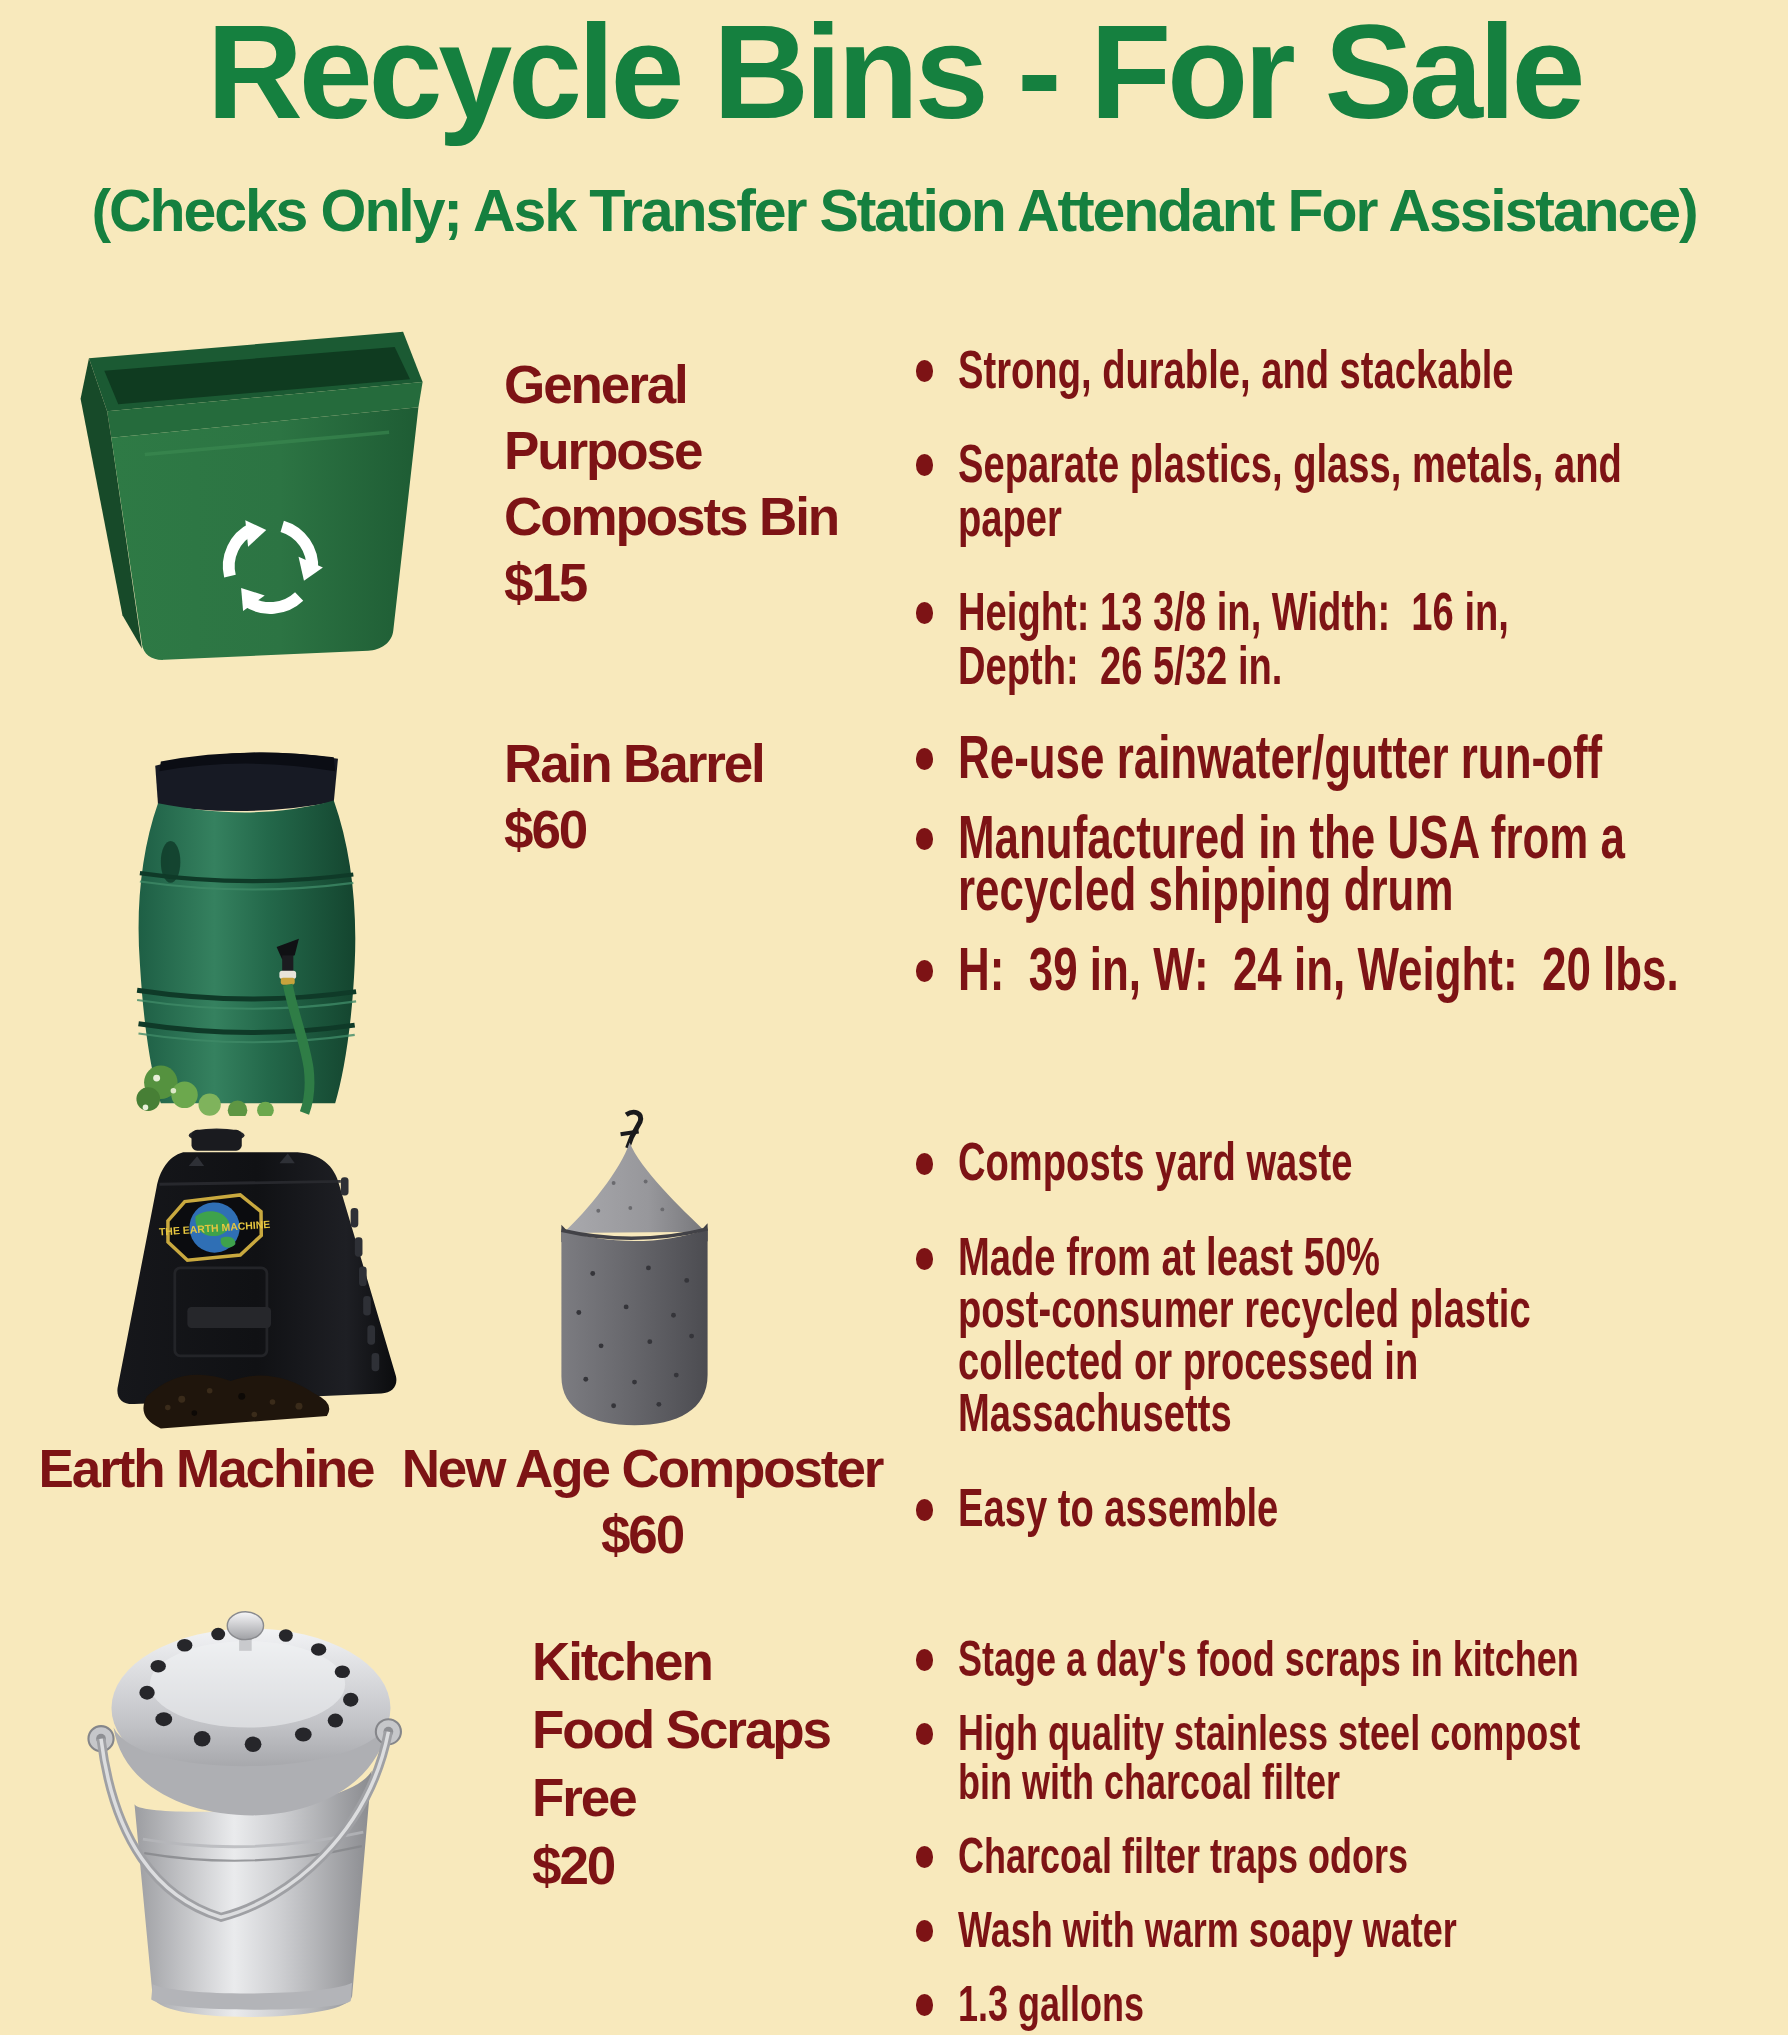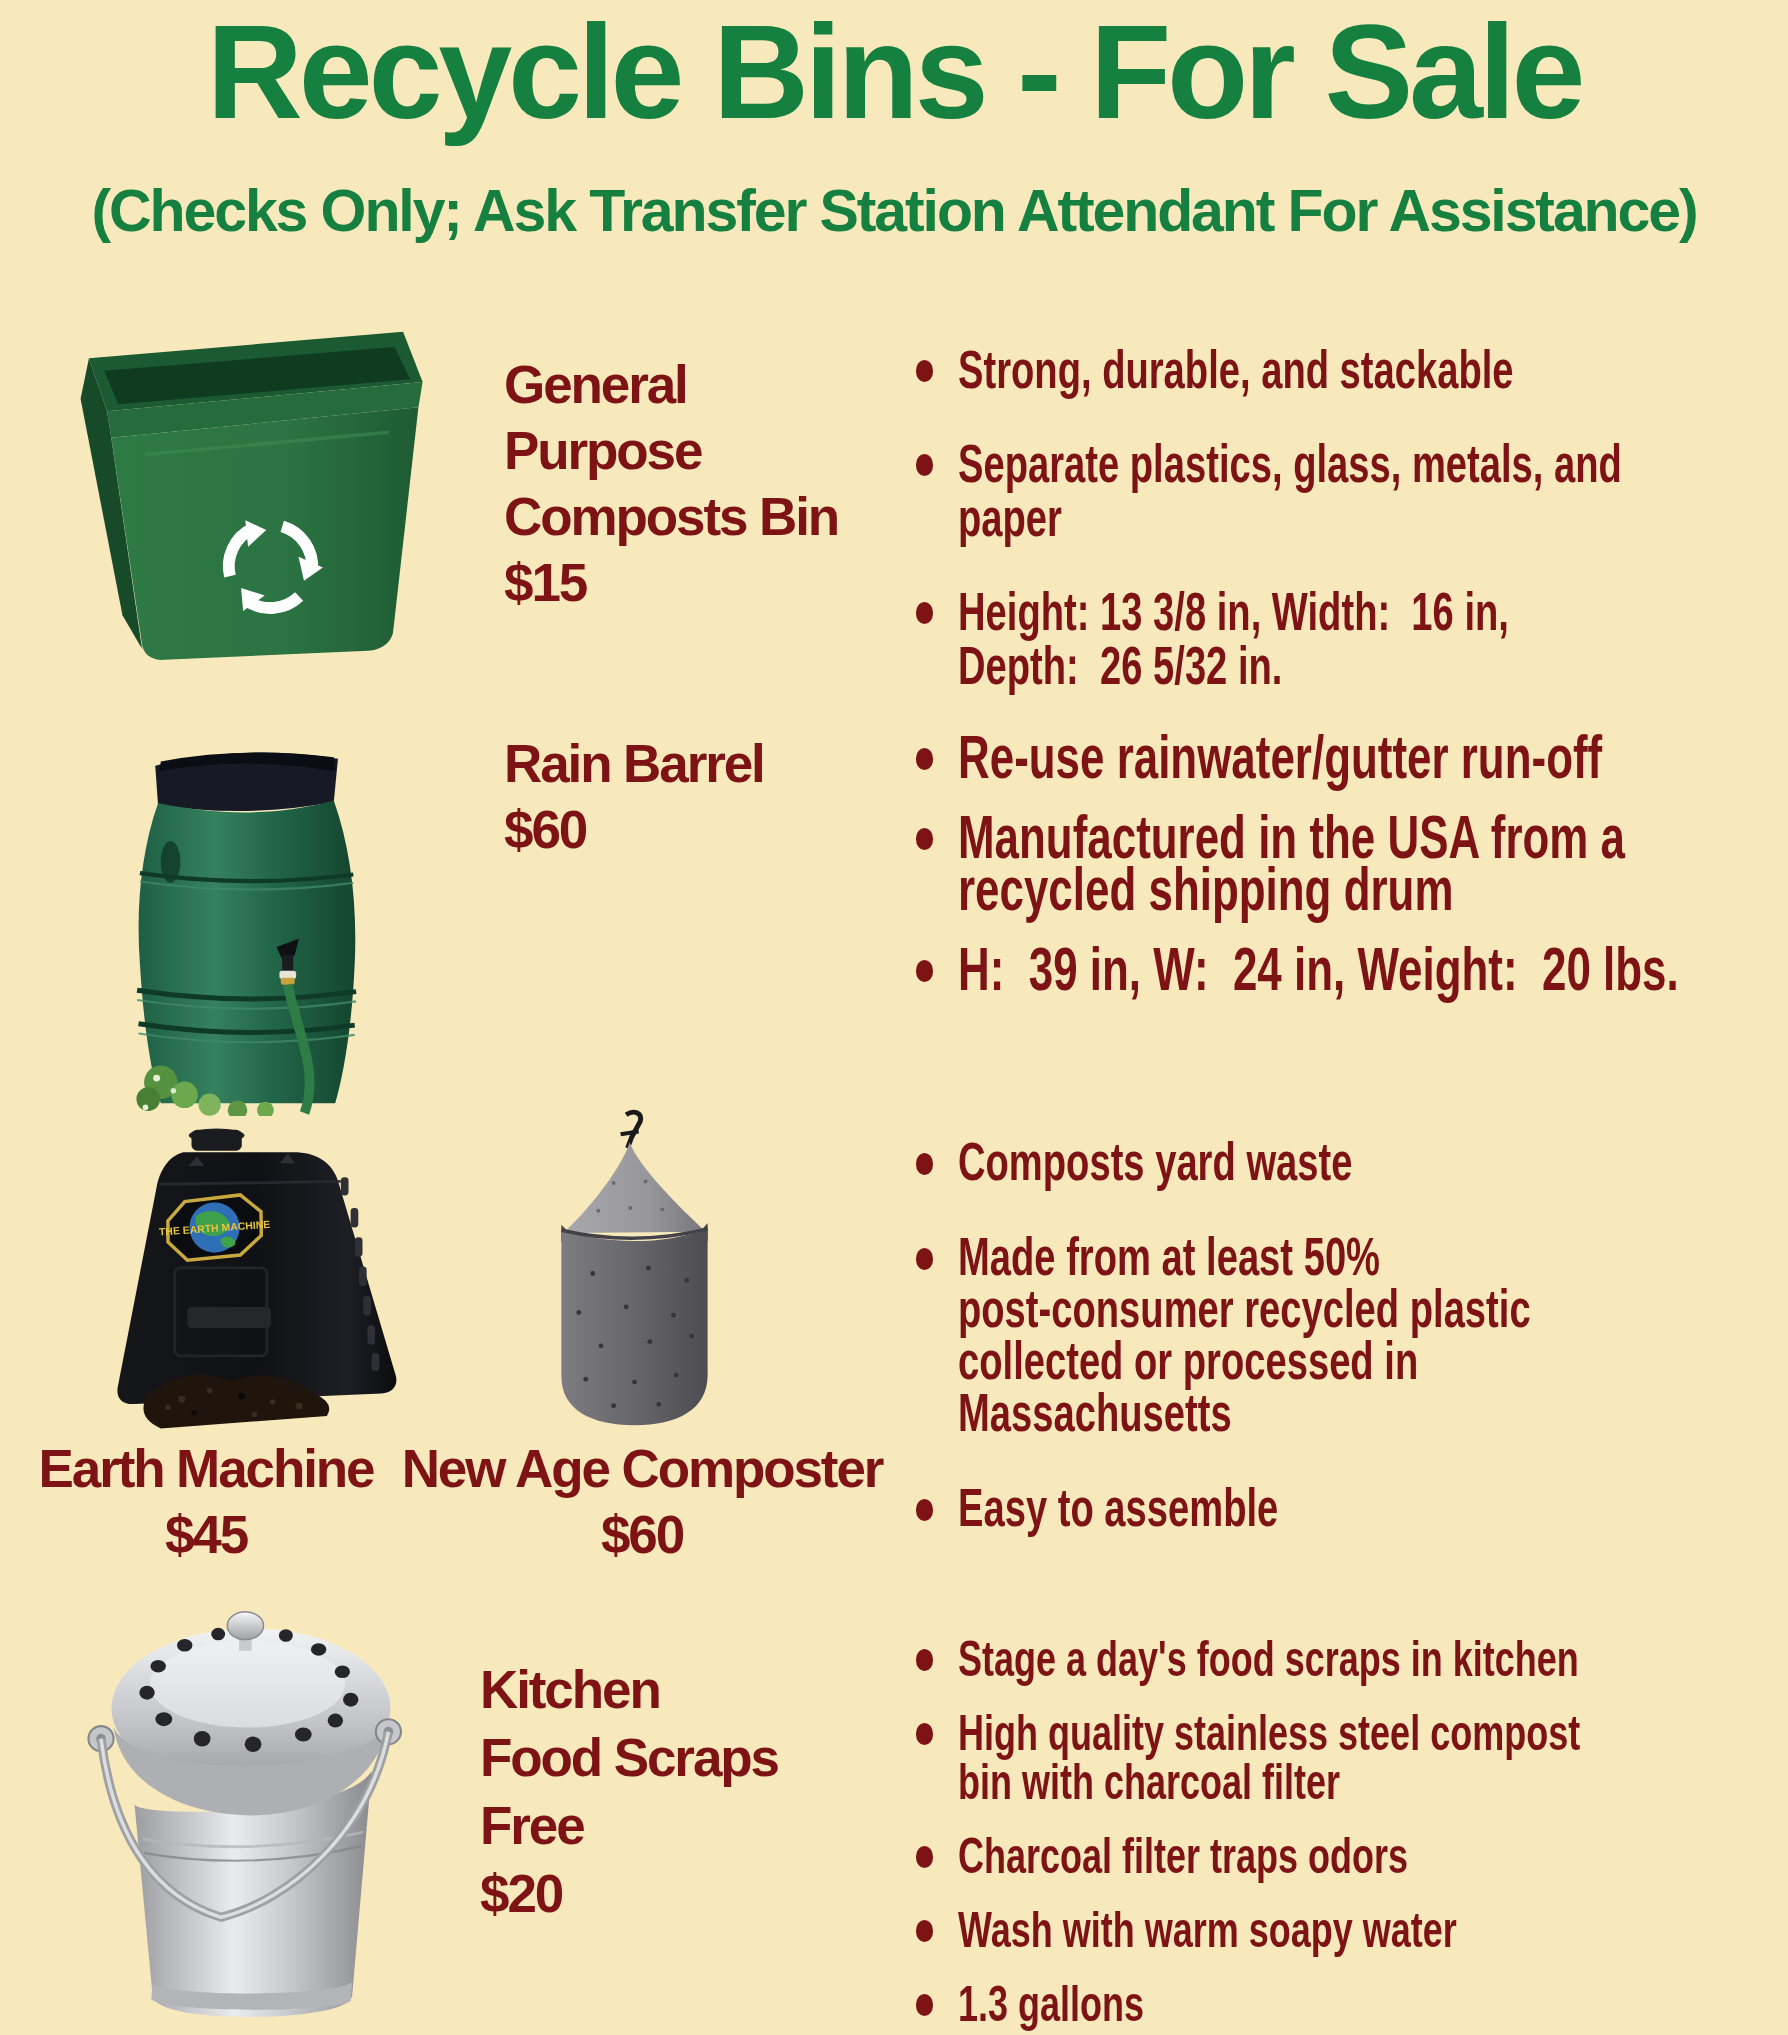--- a/index.html
+++ b/index.html
@@ -287,21 +287,20 @@
           <circle cx="146" cy="108" r="2.8"></circle>
         <circle cx="78" cy="150" r="2.8"></circle>
           <circle cx="124" cy="146" r="2.8"></circle>
           <circle cx="170" cy="148" r="2.8"></circle>
       </g>
     </svg>
   </div>
 
   <div class="plabel" style="left:7px; top:1436px; width:398px;">
     <div>Earth Machine</div>
-    <div>$45</div>
   </div>
   <div class="plabel" style="left:387px; top:1436px; width:510px;">
     <div>New Age Composter</div>
     <div>$60</div>
   </div>
 
   <ul class="bullets s3" style="left:913px; top:1136px; width:875px;">
       <li class="bullet"><span class="btext">Composts yard waste</span></li>
       <li class="bullet"><span class="btext">Made from at least 50%
 post-consumer recycled plastic
@@ -355,21 +354,21 @@
       <ellipse cx="247" cy="34" rx="26" ry="20" fill="url(#knobG)" stroke="#8A8B8F" stroke-width="2"></ellipse>
       <circle cx="40" cy="196" r="18" fill="#C6C7CA" stroke="#85868A" stroke-width="3"></circle>
       <circle cx="40" cy="196" r="7" fill="#8E8F93"></circle>
       <circle cx="452" cy="186" r="18" fill="#C6C7CA" stroke="#85868A" stroke-width="3"></circle>
       <circle cx="452" cy="186" r="7" fill="#8E8F93"></circle>
       <path d="M40,196 C58,340 120,424 212,452 C310,428 424,330 452,186" fill="none" stroke="#9FA0A4" stroke-width="13"></path>
       <path d="M40,196 C58,340 120,424 212,452 C310,428 424,330 452,186" fill="none" stroke="#DCDDDF" stroke-width="5"></path>
     </svg>
   </div>
 
-  <div class="pname" style="left:480px; top:1628px; line-height:68px;margin-top:28px;">
+  <div class="pname" style="left:532px; top:1628px; line-height:68px;">
     <div>
         <div>Kitchen</div>
         <div>Food Scraps</div>
         <div>Free</div>
       </div>
     <div>$20</div>
   </div>
 
   <ul class="bullets s4" style="left:913px; top:1635px; width:875px;">
       <li class="bullet"><span class="btext">Stage a day's food scraps in kitchen</span></li>

